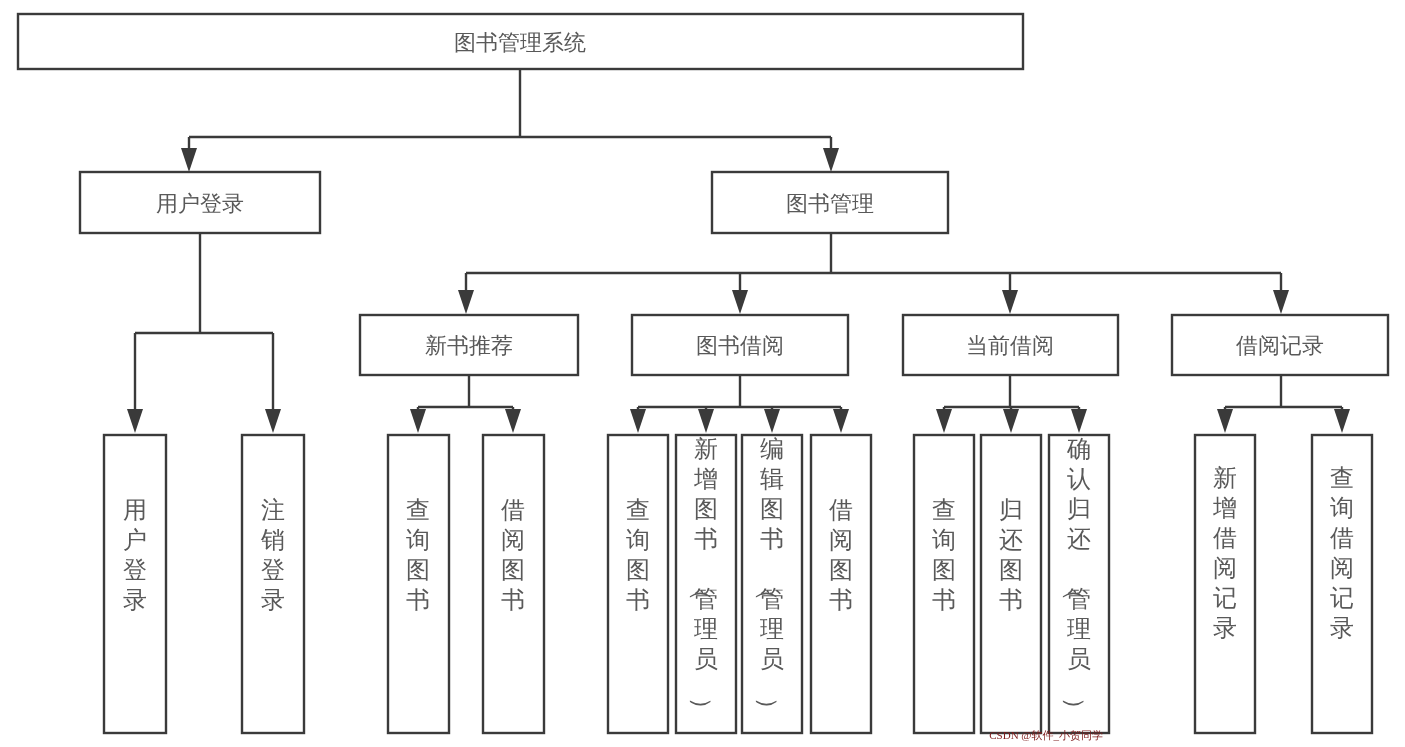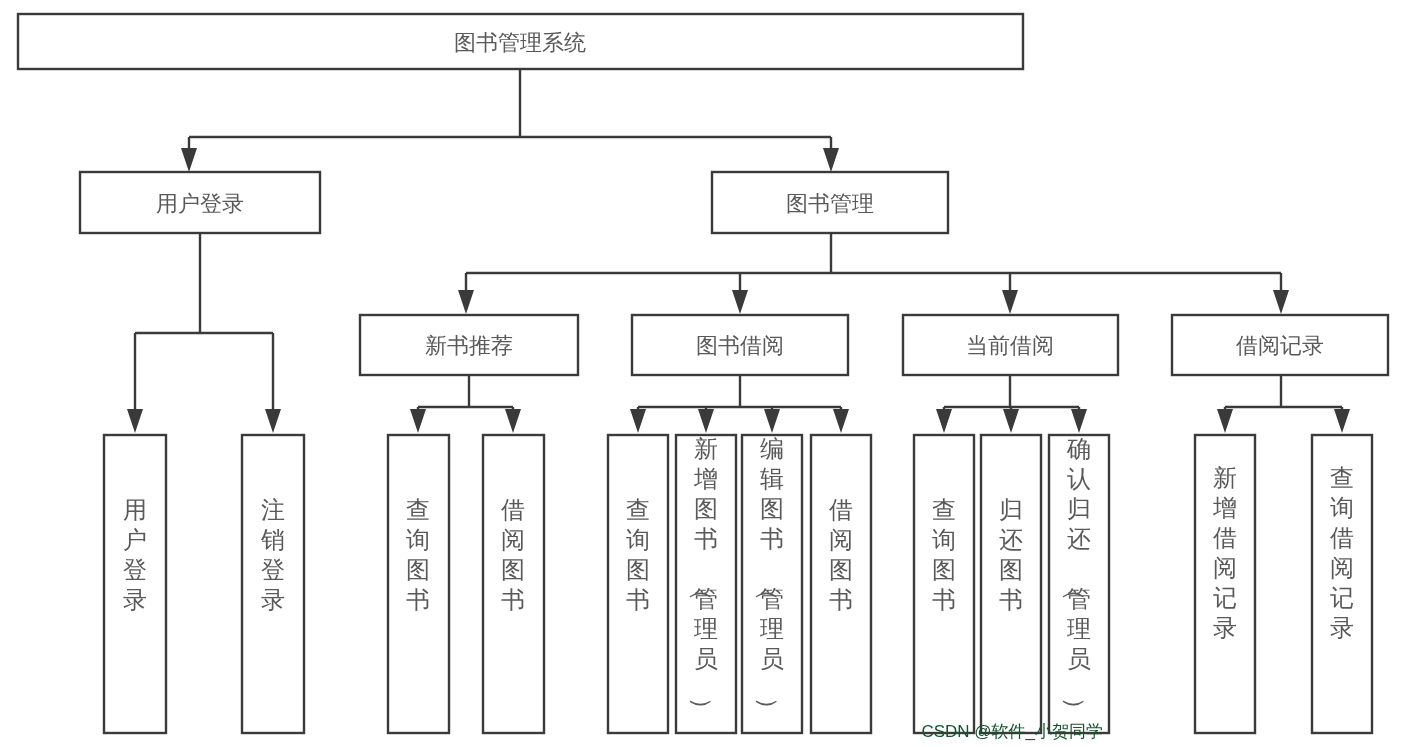--- a/index.html
+++ b/index.html
@@ -53,23 +53,23 @@
     stroke-linecap: butt;
   }
   .edge-arrow {
     fill: #3a3a3a;
     stroke: none;
   }
   .watermark-text {
     position: absolute;
     right: 10px;
     bottom: 4px;
-    color: #14532d;
-    font-size: 17px;
-    font-family: Liberation Sans, sans-serif;
+    color: #7f1d1d;
+    font-size: 11px;
+    font-family: Liberation Serif, serif;
     white-space: nowrap;
     user-select: none;
   }
 </style>
 </head>
 <body>
 
 <div id="diagram-root">
 
   <svg class="diagram-canvas" viewBox="0 0 1405 747">

